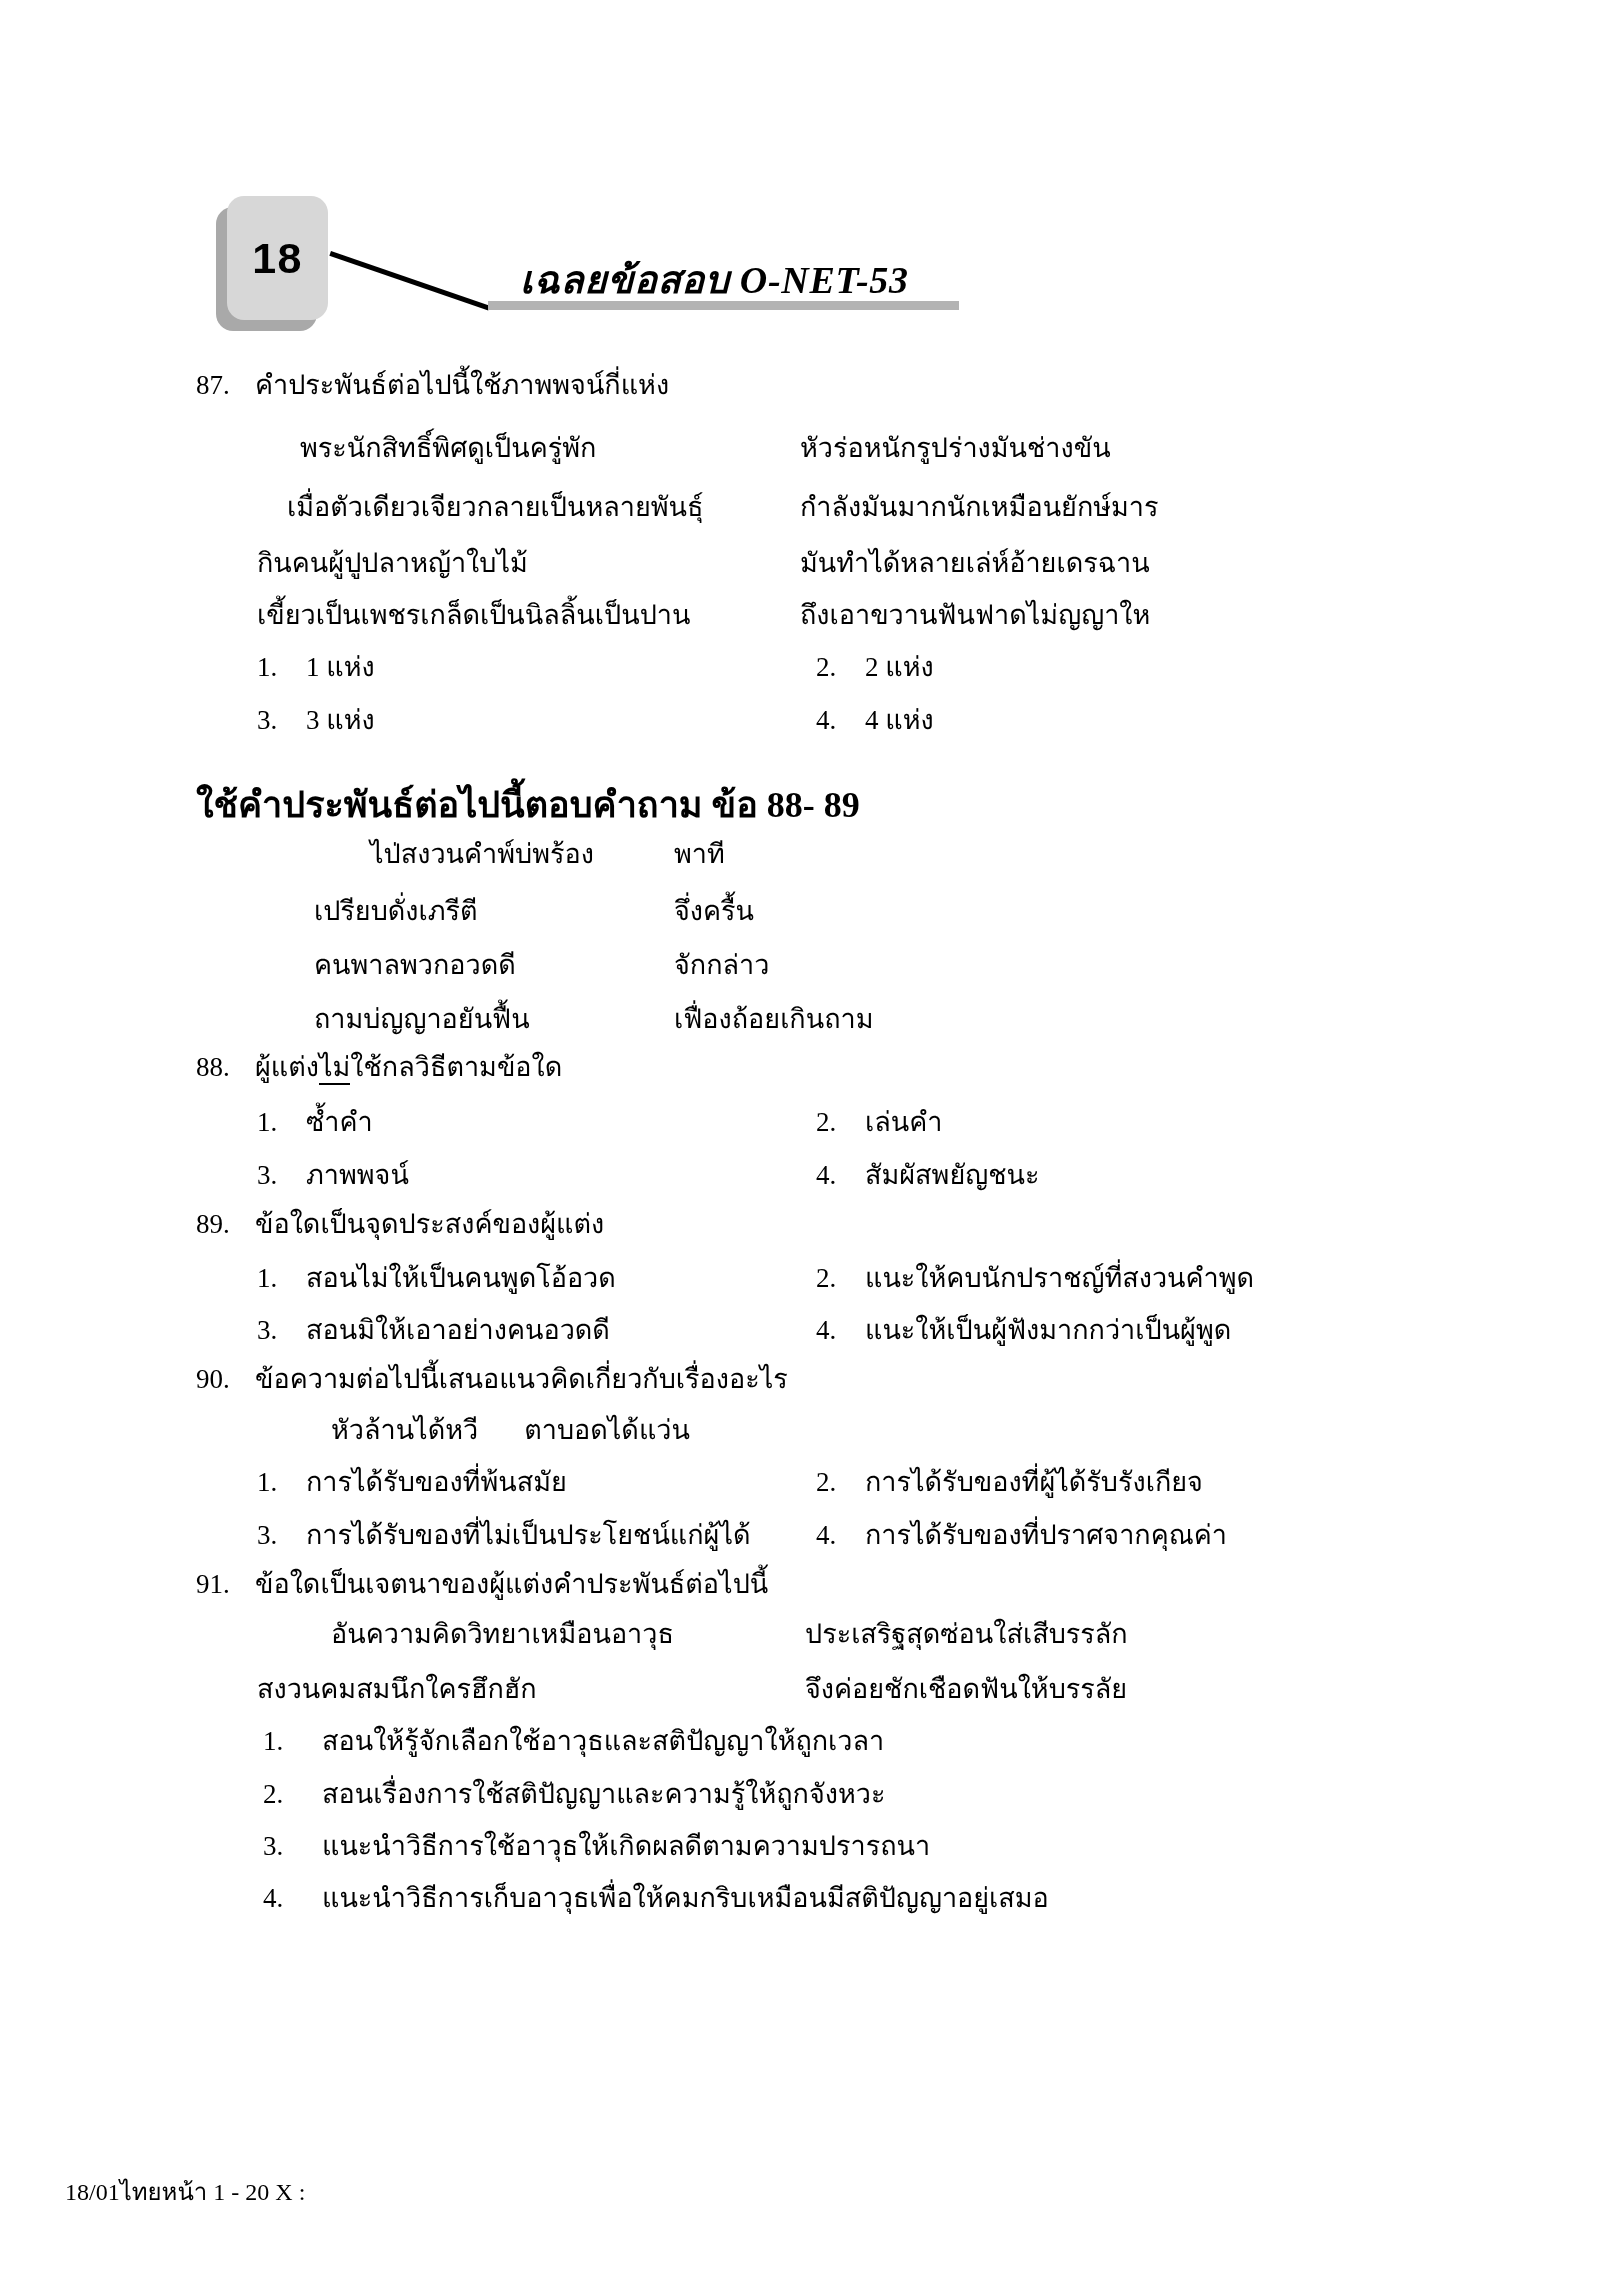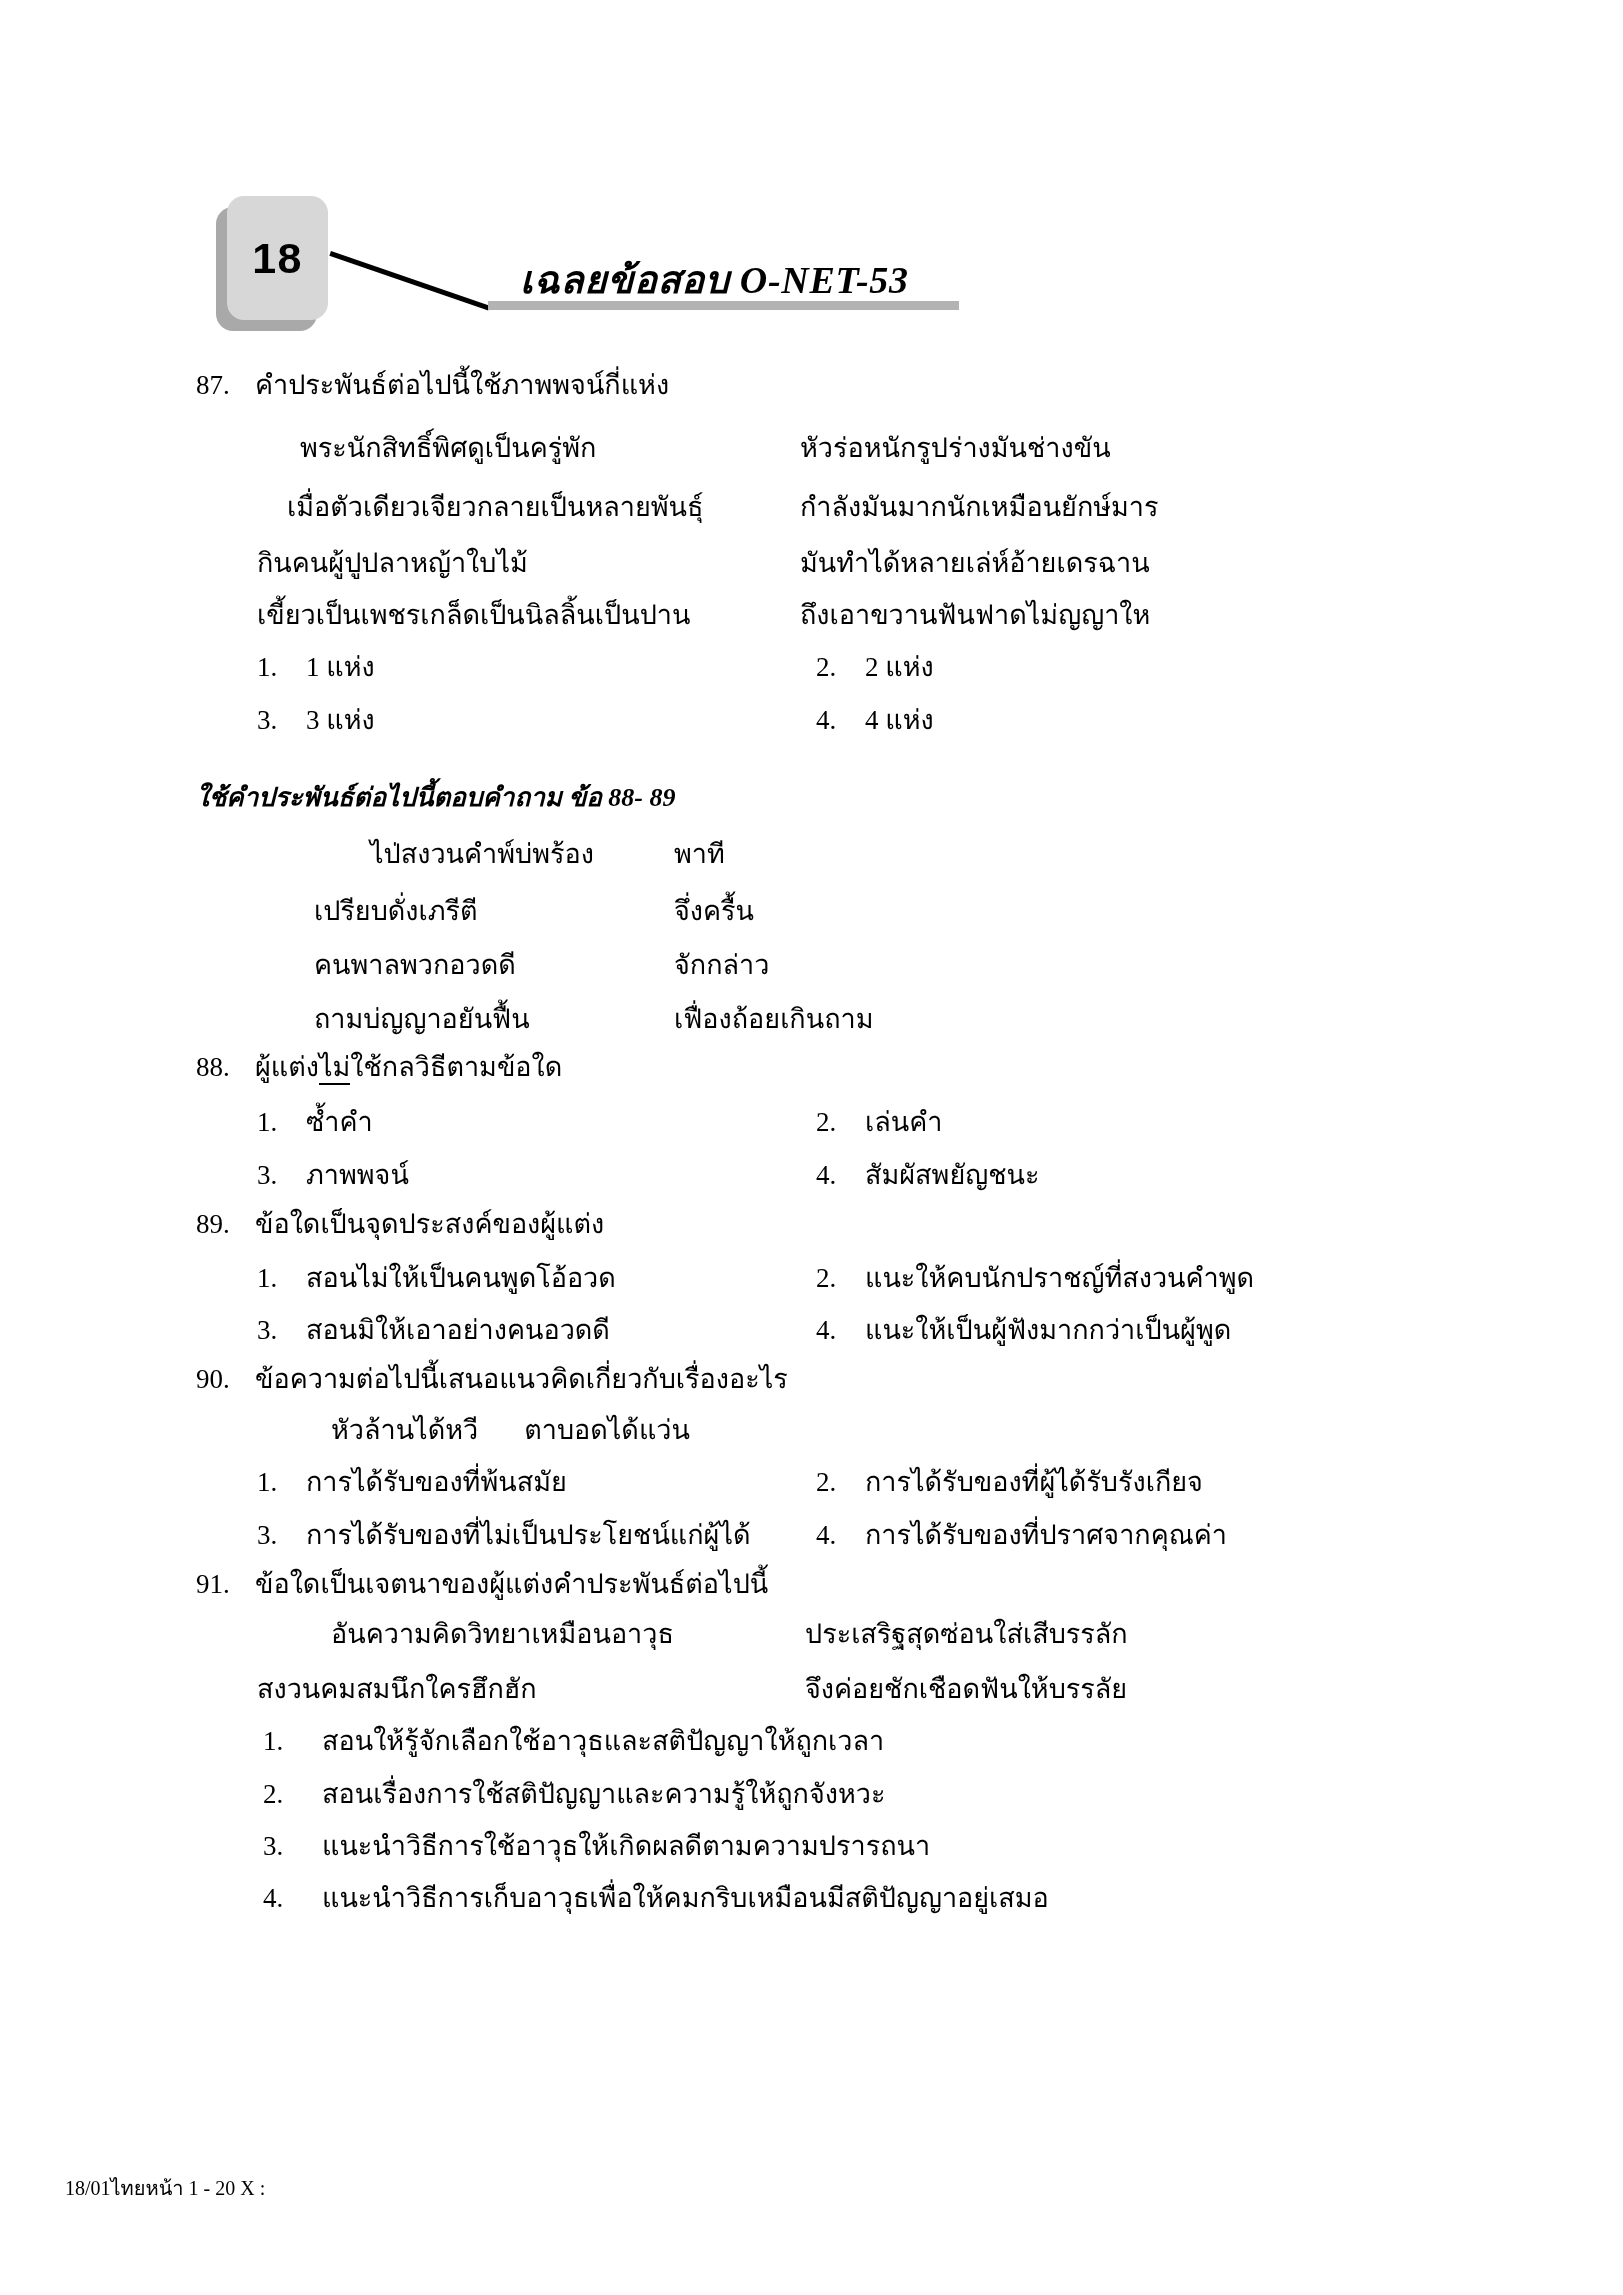--- a/index.html
+++ b/index.html
@@ -6,21 +6,21 @@
   .page{
     position:relative;
     width:1623px;height:2295px;
     background:var(--paper,#fff);
     color:var(--ink,#000);
     font-family:"Liberation Serif", serif;
     overflow:hidden;
   }
   .abs{position:absolute;white-space:nowrap;}
   .body-text{font-size:27px;line-height:1.2;}
-  .q-heading{font-size:26px;font-weight:bold;font-style:italic;}
+  .q-heading{font-size:36px;font-weight:bold;}
   
   .page-num-box{
     position:absolute;left:203px;top:196px;width:101px;height:124px;
     background:var(--box-fill,#d7d7d7);
     border-radius:17px;
     box-shadow:-11px 11px 0 var(--box-shadow,#a9a9a9);
     display:flex;align-items:center;justify-content:center;
     font-family:"Liberation Sans", sans-serif;
     font-weight:bold;font-size:43px;letter-spacing:1.3px;margin-left:24px;
   }
@@ -36,21 +36,21 @@
   }
   .header-rule{
     position:absolute;left:488px;top:301px;width:471px;height:8.5px;
     background:var(--rule-gray,#b3b3b3);
   }
   .neg-underline{
     border-bottom:2.6px solid var(--ink,#000);
     padding-bottom:1.3px;
   }
   .quote-gap{display:inline-block;width:46px;}
-  .footer-text{font-size:20px;}
+  .footer-text{font-size:24px;}
 </style>
 </head>
 <body>
 
 <div class="page">
 
   <div class="page-num-box">
     <span>18</span>
   </div>
   <div class="header-diagonal"></div>

